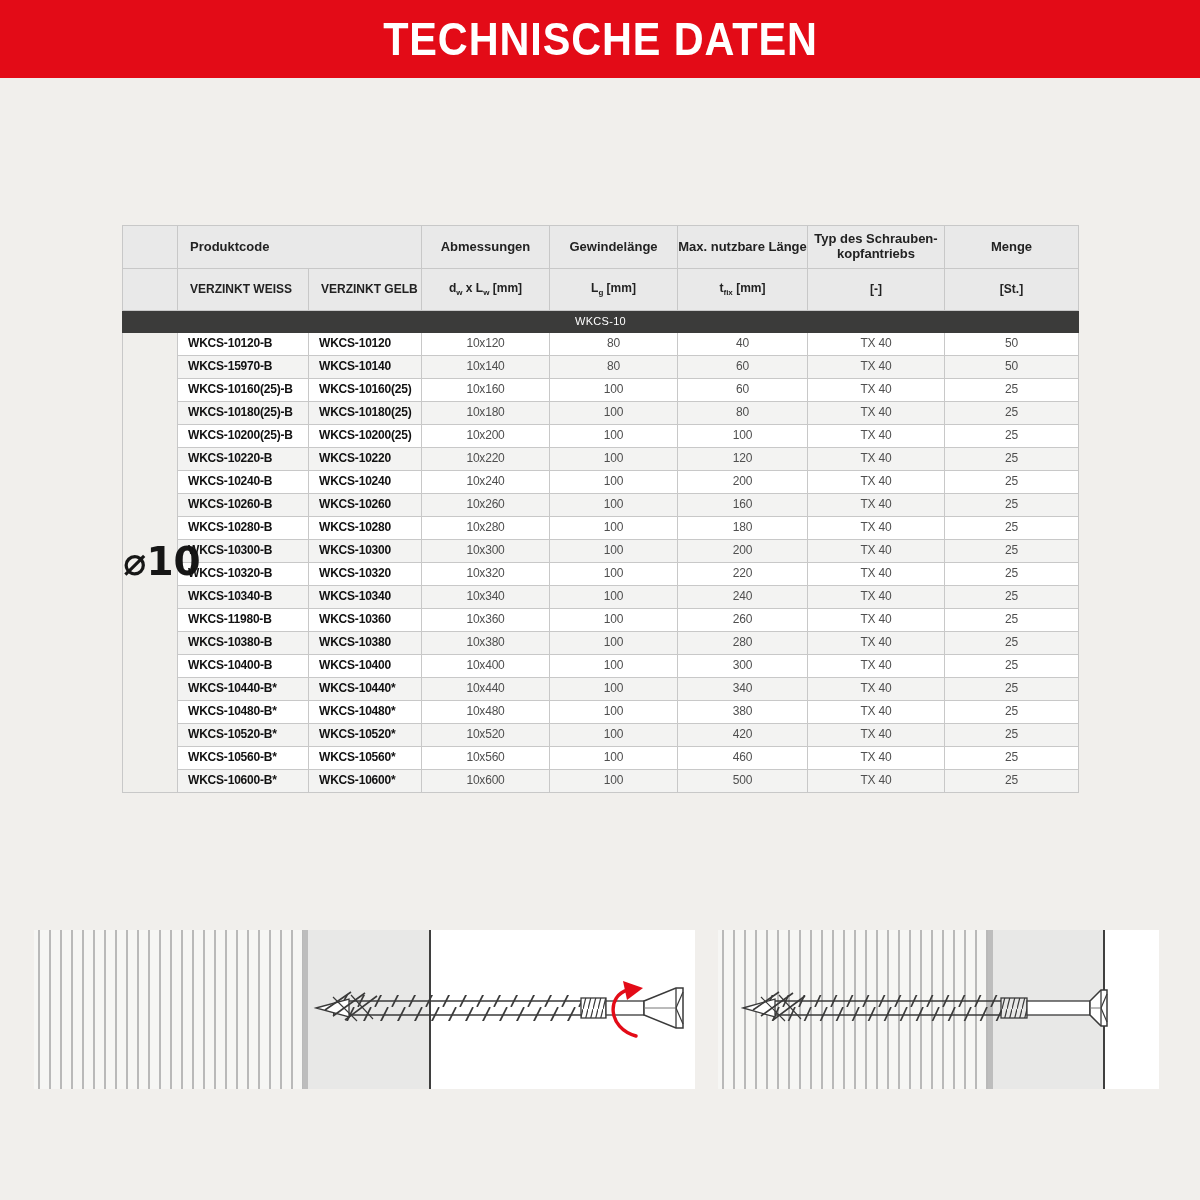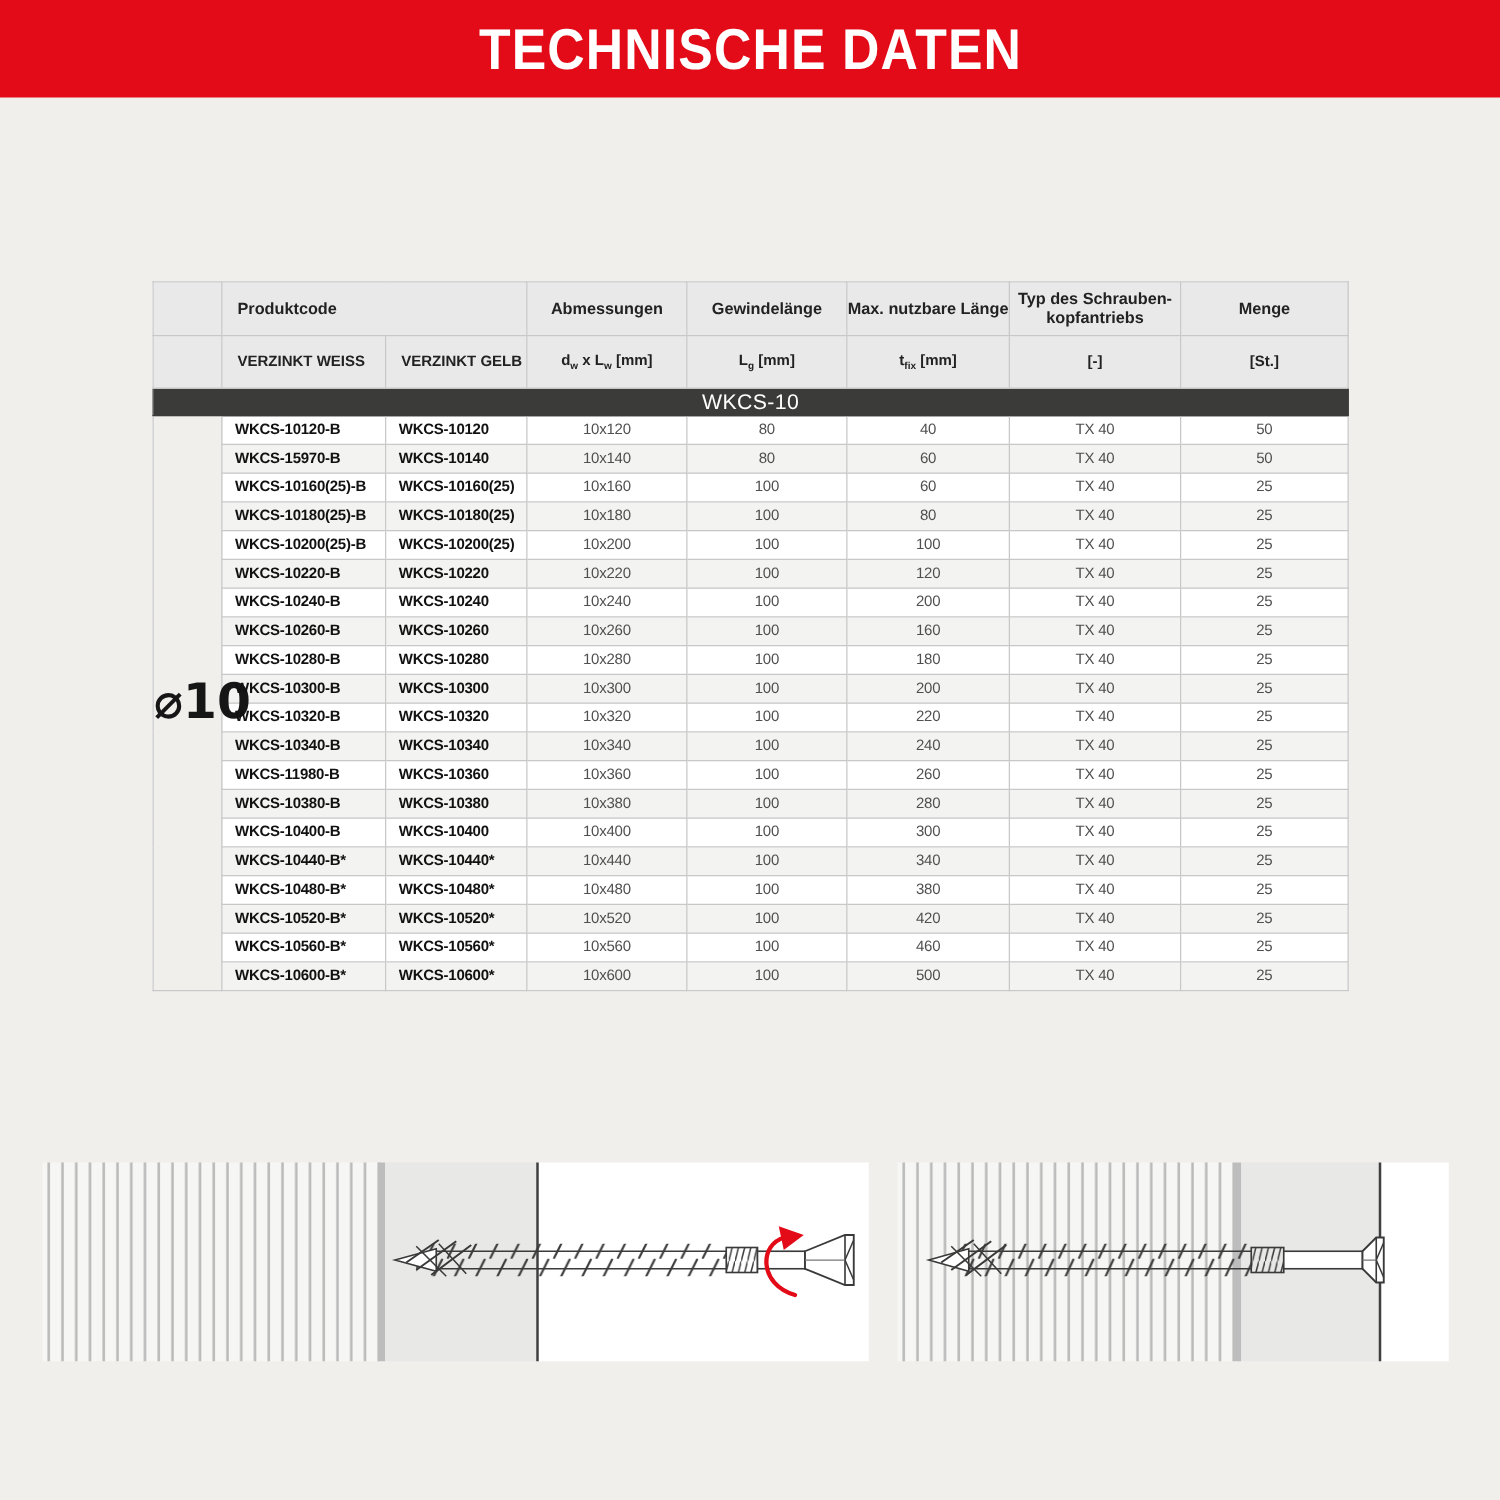--- a/index.html
+++ b/index.html
@@ -25,21 +25,21 @@
   table{ border-collapse:collapse; width:956px; table-layout:fixed; background:#fff; }
   th,td{ border:1px solid #c8c8c8; font-size:12px; line-height:1.15; }
   thead th{ background:#e9e9e9; color:#222; font-weight:700; }
   tr.h1 th{ height:43px; font-size:13px; }
   tr.h2 th{ height:42px; font-size:12px; }
   th.left{ text-align:left; padding-left:12px; }
   th.wrap{ white-space:pre-line; }
   th sub{ font-size:8px; }
   tr.group td{
     background:#3b3b3a; color:#fff; border:1px solid #3b3b3a;
-    height:22px; text-align:center; font-size:17px; font-weight:400; letter-spacing:.3px;
+    height:22px; text-align:center; font-size:11px; font-weight:400; letter-spacing:.3px;
   }
   tbody tr{ height:23px; }
   tbody tr:nth-child(even) td{ background:#f3f3f2; }
   td.code{ font-weight:700; color:#111; text-align:left; padding-left:10px; letter-spacing:-.2px; }
   td.num{ font-weight:400; color:#4f4f4f; text-align:center; letter-spacing:-.2px; }
   td.diam{
     background:#f0efec !important; border:1px solid #c8c8c8;
     text-align:center; vertical-align:middle;
     font-family:"DejaVu Sans","Liberation Sans",sans-serif;
     font-size:39px; font-weight:700; color:#161616;

